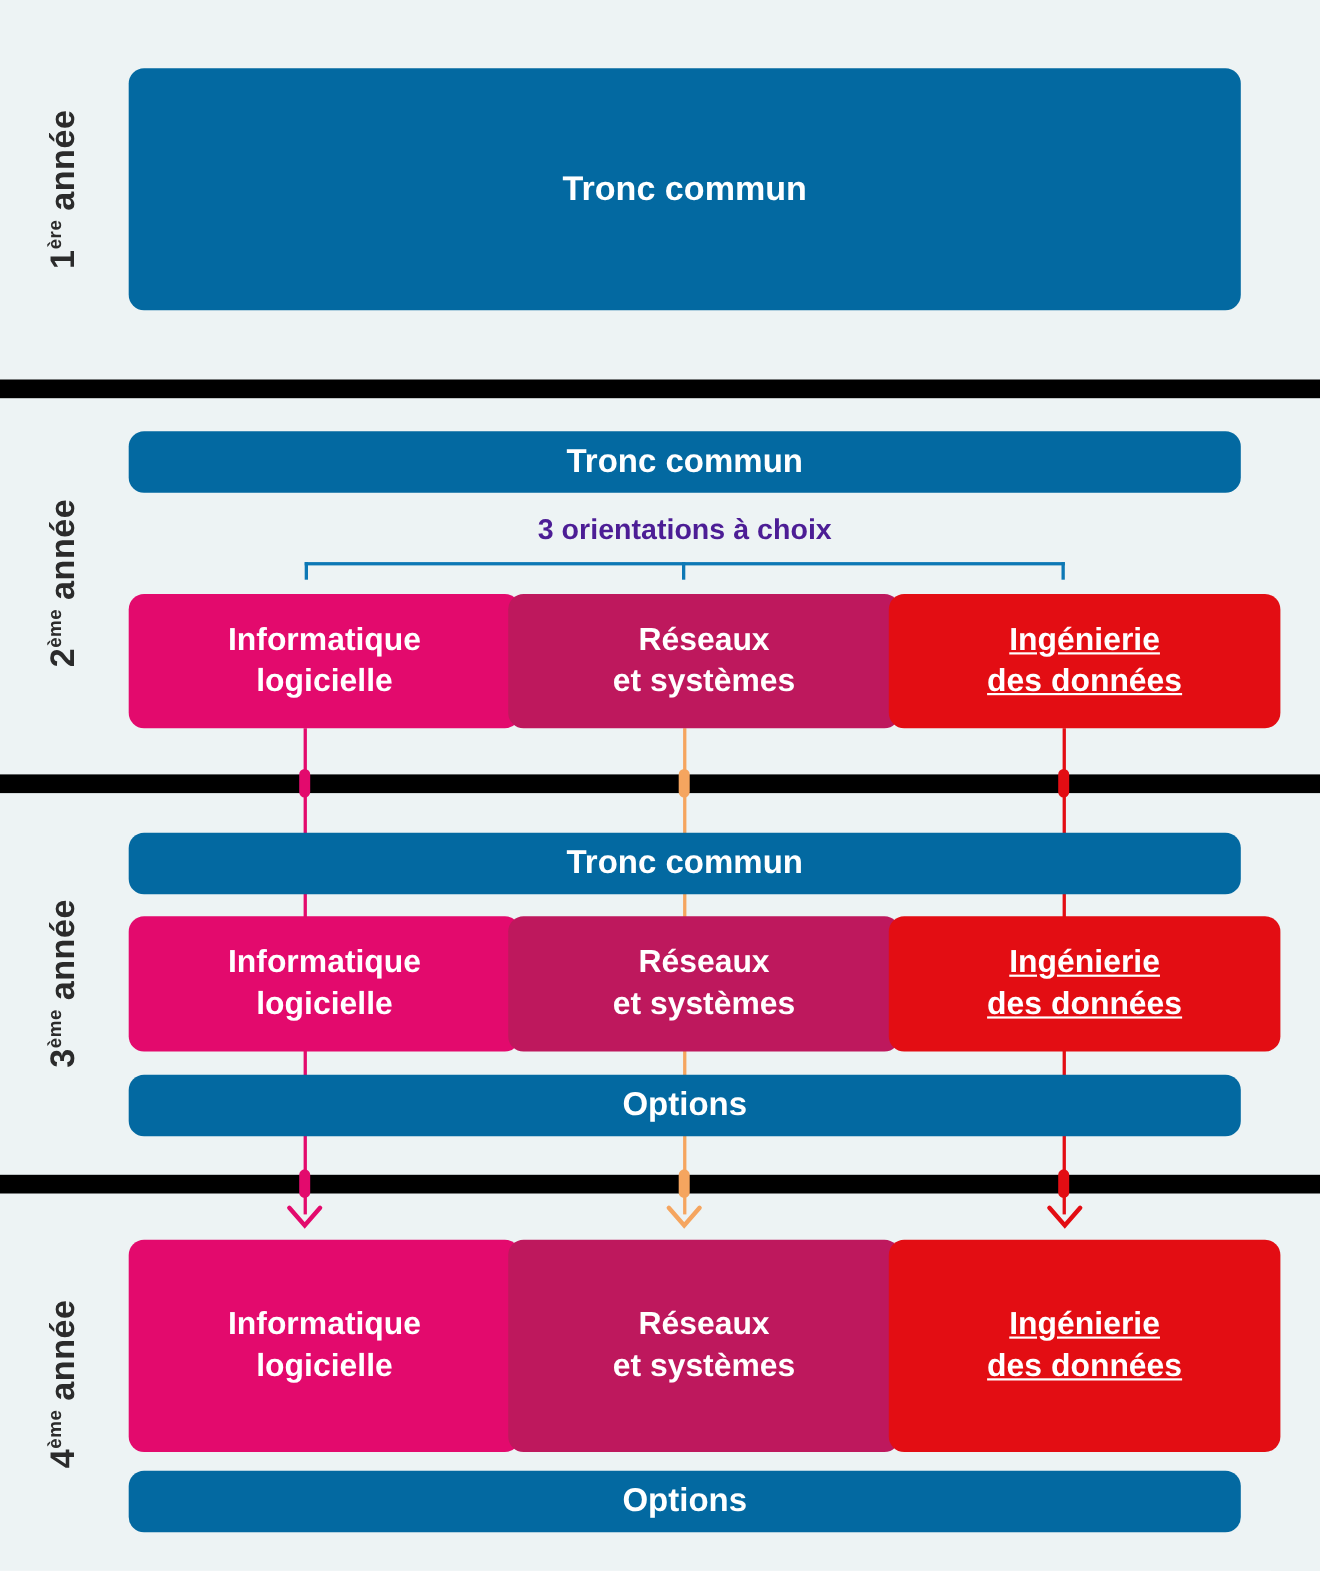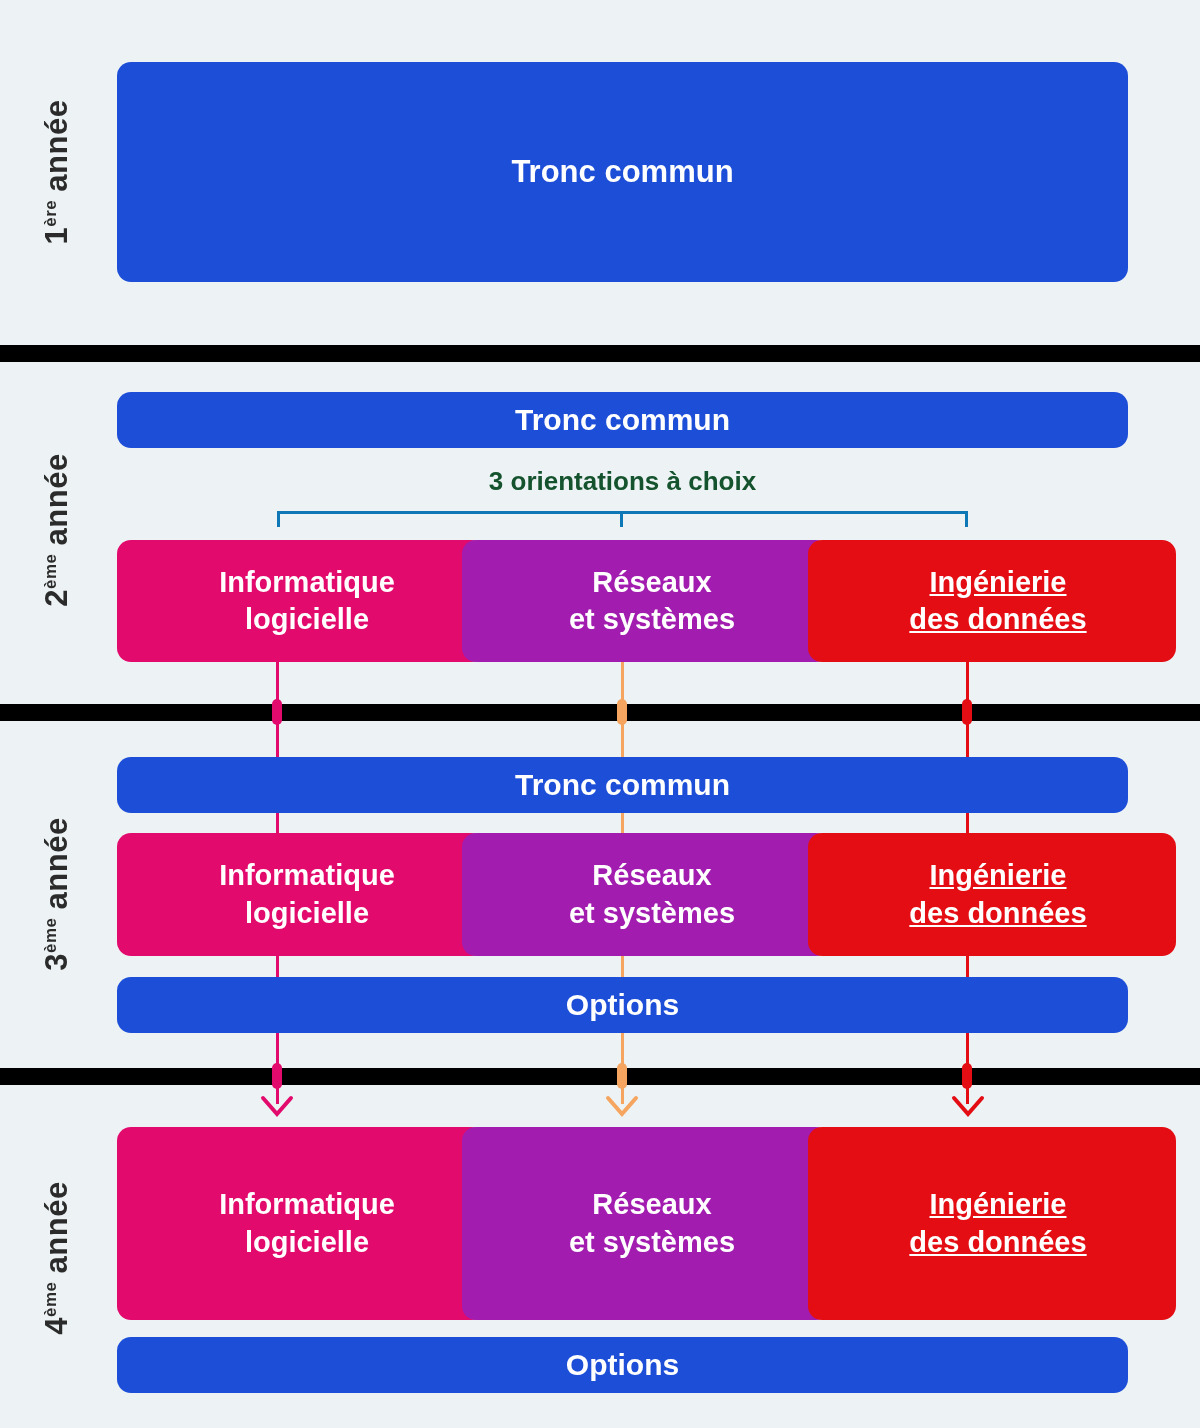--- a/index.html
+++ b/index.html
@@ -26,44 +26,44 @@
   .ylab2{top:530px;}
   .ylab3{top:894px;}
   .ylab4{top:1258px;}
 
   
   .box{
     position:absolute;border-radius:14px;color:#fff;font-weight:bold;
     display:flex;align-items:center;justify-content:center;text-align:center;
     z-index:4;
   }
-  .blue{background:#1d4ed8;}
+  .blue{background:#0369a1;}
   .pink-bg{background:#e30a6d;}
-  .orange-bg{background:#a21caf;}
+  .orange-bg{background:#be185d;}
   .red-bg{background:#e30d13;text-decoration:underline;}
 
   .tronc-big{left:117px;top:62px;width:1011px;height:220px;font-size:31px;}
   .widebar{left:117px;width:1011px;height:56px;font-size:30px;}
   .tronc-y2{top:392px;}
   .tronc-y3{top:757px;}
   .options-y3{top:977px;}
   .options-y4{top:1337px;}
 
-  .orient{width:356px;font-size:29px;line-height:1.28;white-space:pre-line;padding-left:12px;}
+  .orient{width:356px;font-size:29px;line-height:1.28;white-space:pre-line;}
   .col1{left:117px;}
   .col2{left:462px;}
   .col3{left:808px;}
   .row-y2{top:540px;height:122px;}
   .row-y3{top:833px;height:123px;}
   .row-y4{top:1127px;height:193px;}
 
   
   .caption{
     position:absolute;left:117px;top:466px;width:1011px;text-align:center;
-    color:#14532d;font-size:26px;font-weight:bold;z-index:4;
+    color:#4c1d95;font-size:26px;font-weight:bold;z-index:4;
   }
   .bracket{position:absolute;background:#0d78b5;z-index:4;}
   .bracket.h{left:277px;top:511px;width:691px;height:3px;}
   .bracket.tick{width:3px;height:16px;top:511px;}
   .tick-l{left:277px;}
   .tick-m{left:620px;}
   .tick-r{left:965px;}
 
   
   .vline{position:absolute;width:3px;top:662px;height:442px;z-index:2;}

